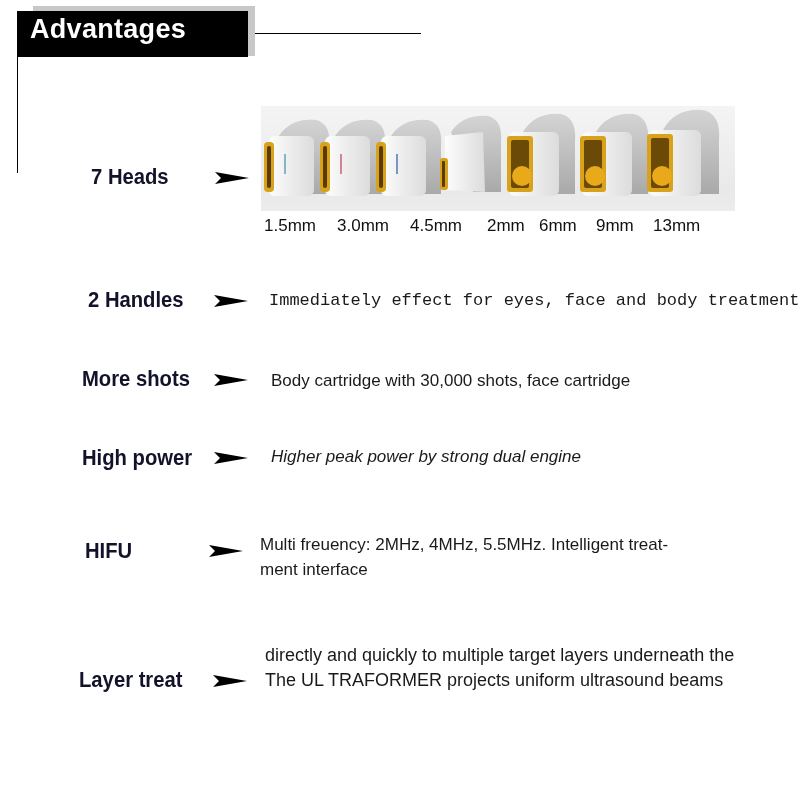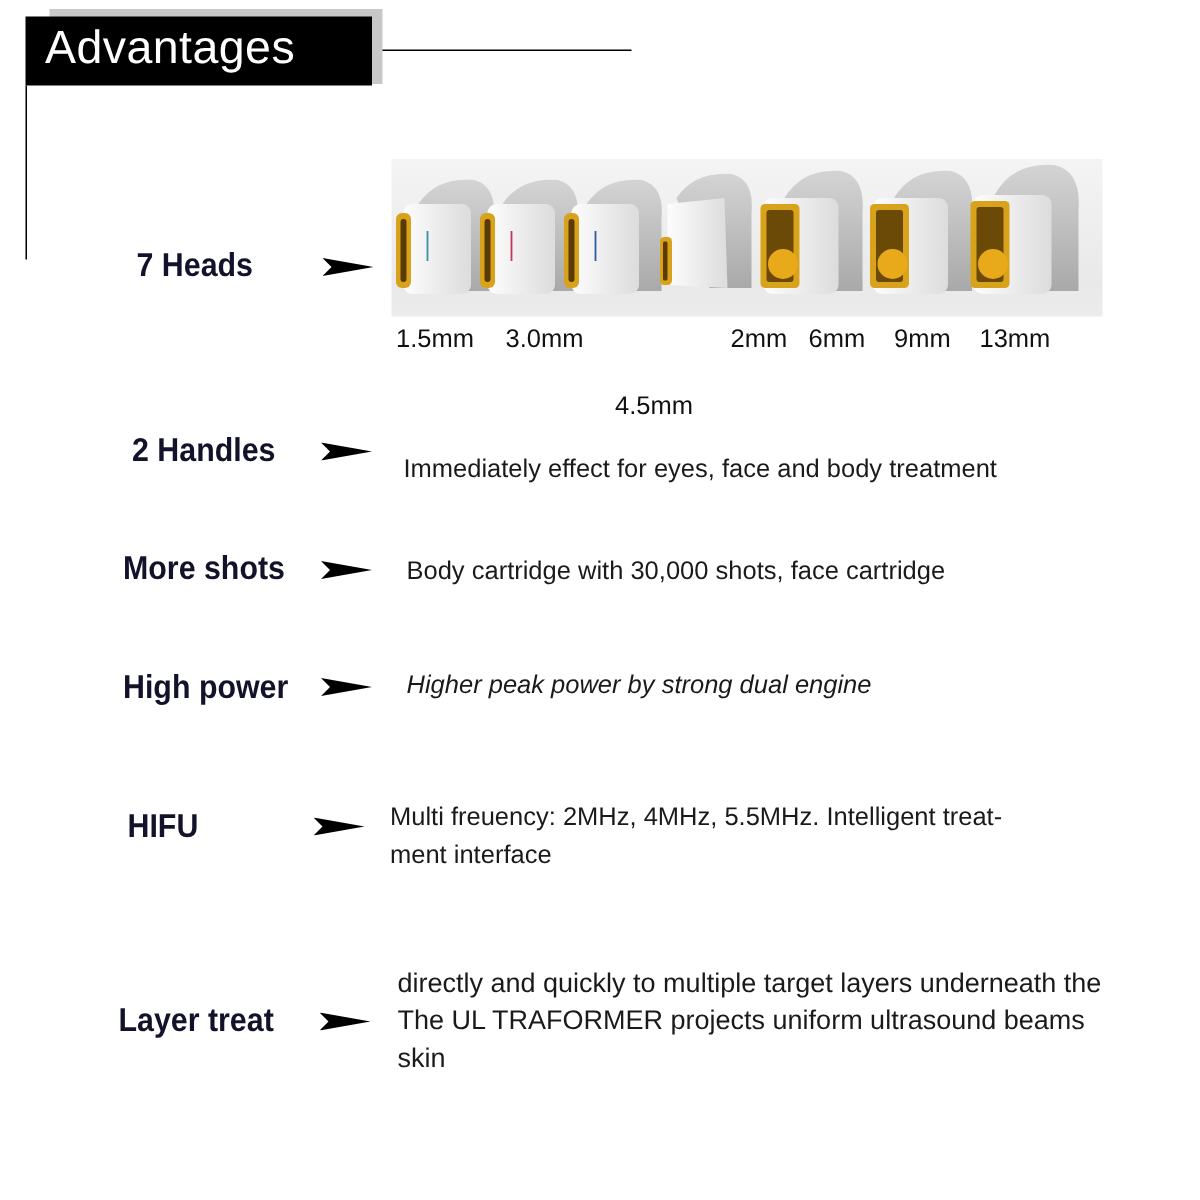--- a/index.html
+++ b/index.html
@@ -1,19 +1,19 @@
 <!DOCTYPE html>
 <html><head>
   <meta charset="utf-8">
   <style>
     html, body { margin:0; padding:0; background:#ffffff; }
     body { width:800px; height:800px; position:relative; overflow:hidden; font-family:"Liberation Sans", sans-serif; color:#111; }
     .hdr-shadow { position:absolute; left:33px; top:6px; width:222px; height:50px; background:#c8c8c8; }
     .hdr-box { position:absolute; left:17px; top:11px; width:231px; height:46px; background:#000; }
-    .hdr-title { position:absolute; left:30px; top:14px; font-size:31px; font-weight:normal; color:#fff; letter-spacing:0.3px; }
+    .hdr-title { position:absolute; left:30px; top:14px; font-size:27px; font-weight:bold; color:#fff; letter-spacing:0.3px; }
     .hdr-line { position:absolute; left:255px; top:33px; width:166px; height:1px; background:#000; }
     .vline { position:absolute; left:17px; top:57px; width:1px; height:116px; background:#000; }
     .label { position:absolute; font-weight:bold; font-size:22px; color:#12122a; white-space:nowrap; transform:scaleX(0.92); transform-origin:left center; }
     .arrow { position:absolute; width:34px; height:12px; }
     .desc { position:absolute; font-size:17px; color:#1a1a1a; line-height:25px; white-space:nowrap; }
     .heads-img { position:absolute; left:261px; top:106px; width:474px; height:105px; background:linear-gradient(#f4f4f4,#e9e9e9 80%,#ececec); }
     .sizes { position:absolute; top:216px; left:264px; font-size:17px; color:#111; }
     .sizes span { position:absolute; white-space:nowrap; }
   </style>
 </head>
@@ -93,32 +93,32 @@
         <rect x="6" y="28" width="26" height="58" rx="3" fill="#d9a21b"></rect>
         <rect x="10" y="32" width="18" height="50" rx="2" fill="#6b4a08"></rect>
         <circle cx="21" cy="70" r="10" fill="#e8a91a"></circle>
       </g>
   </svg>
 </div>
 
 <div class="sizes">
   <span style="left:0px;">1.5mm</span>
   <span style="left:73px;">3.0mm</span>
-  <span style="left:146px;margin-top:45px;">4.5mm</span>
+  <span style="left:146px;">4.5mm</span>
   <span style="left:223px;">2mm</span>
   <span style="left:275px;">6mm</span>
   <span style="left:332px;">9mm</span>
   <span style="left:389px;">13mm</span>
 </div>
 
 <div class="label" style="left:88px;top:287px;">2 Handles</div>
 <svg class="arrow" style="left:214px;top:295px;" viewBox="0 0 34 12">
     <path d="M0 0 L34 6 L0 12 L6 6 Z" fill="#000"></path>
   </svg>
-<div class="desc" style="left:269px;top:300px;">
+<div class="desc" style="left:269px;top:288px;font-family:Liberation Mono, monospace;">
   <div>Immediately effect for eyes, face and body treatment</div>
 </div>
 
 <div class="label" style="left:82px;top:366px;">More shots</div>
 <svg class="arrow" style="left:214px;top:374px;" viewBox="0 0 34 12">
     <path d="M0 0 L34 6 L0 12 L6 6 Z" fill="#000"></path>
   </svg>
 <div class="desc" style="left:271px;top:366px;line-height:29px;">
   <div>Body cartridge with 30,000 shots, face cartridge</div>
 </div>
@@ -140,14 +140,13 @@
   <div>ment interface</div>
 </div>
 
 <div class="label" style="left:79px;top:667px;">Layer treat</div>
 <svg class="arrow" style="left:213px;top:675px;" viewBox="0 0 34 12">
     <path d="M0 0 L34 6 L0 12 L6 6 Z" fill="#000"></path>
   </svg>
 <div class="desc" style="left:265px;top:643px;font-size:18px;">
   <div>directly and quickly to multiple target layers underneath the</div>
   <div>The UL TRAFORMER projects uniform ultrasound beams</div>
-  <div>skin</div>
 </div>
 
 </body></html>

